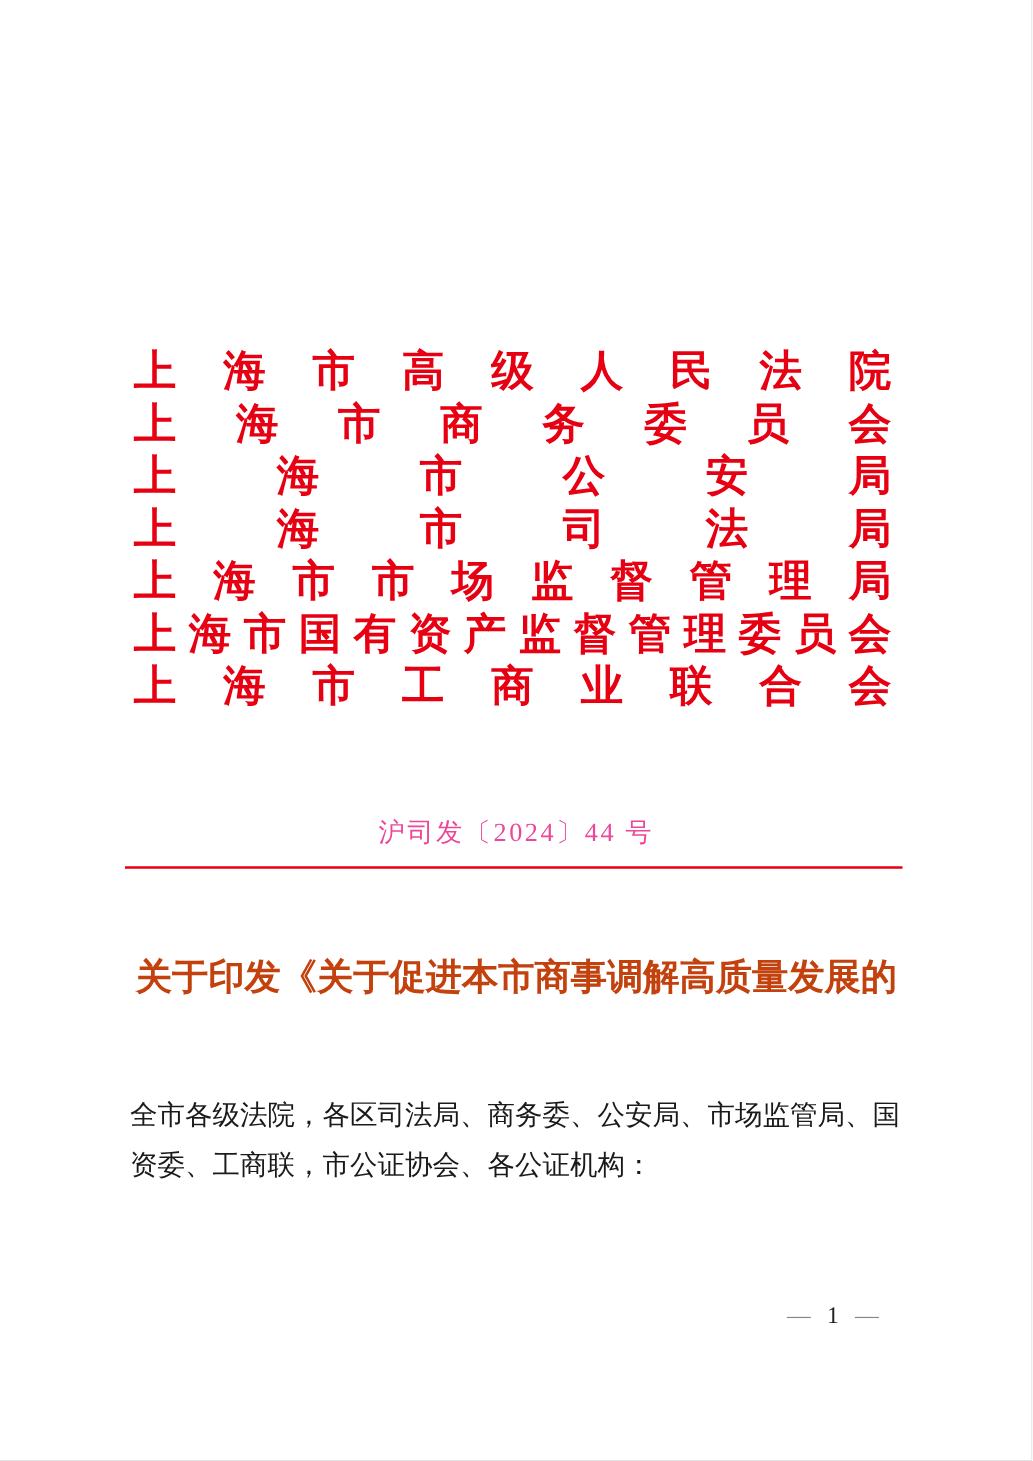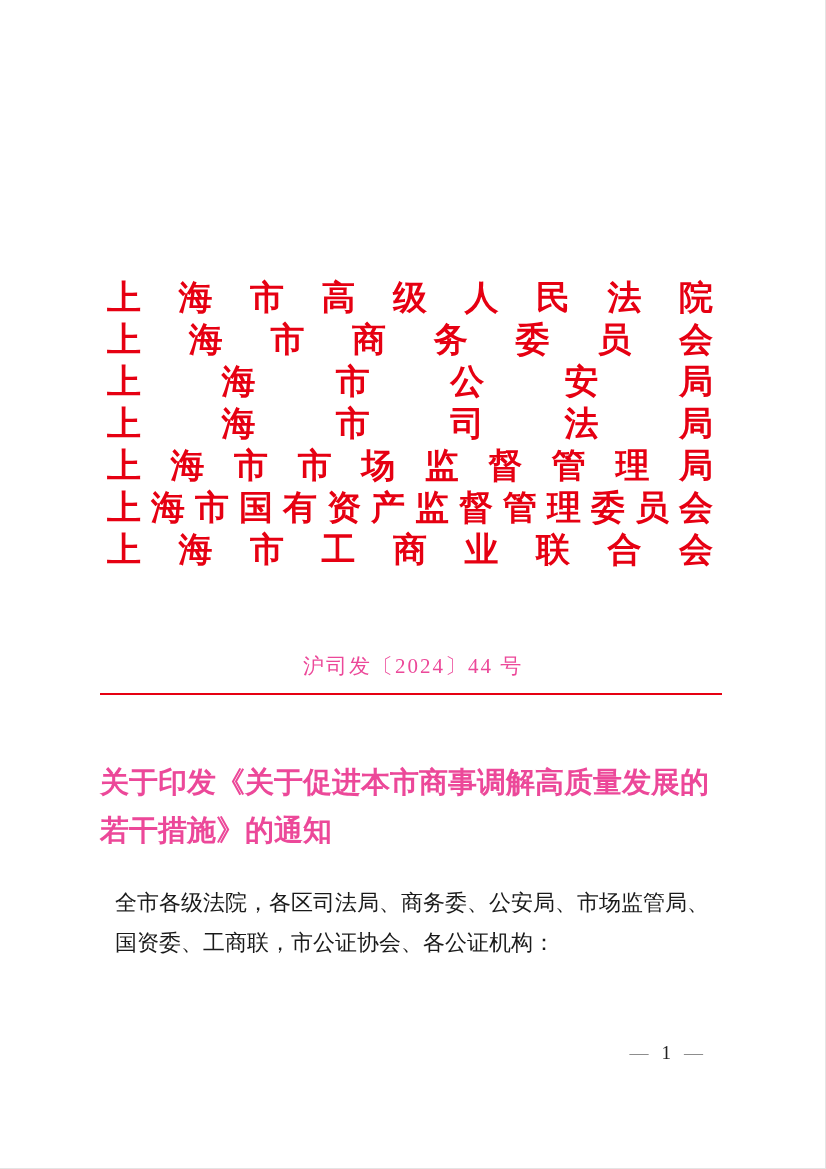--- a/index.html
+++ b/index.html
@@ -58,39 +58,40 @@
     height: 2px;
     background: #e60012;
   }
 
   
   .doc-title {
     position: absolute;
     left: 100px;
     top: 758px;
     width: 626px;
+    text-align: center;
     font-size: 29px;
     font-weight: 700;
     line-height: 48px;
-    color: #ec4899;
+    color: #c2410c;
   }
 
   
   .doc-body {
     position: absolute;
     left: 104px;
     top: 872px;
     width: 616px;
     font-size: 22px;
     line-height: 40px;
     color: #1a1a1a;
     text-align: justify;
   }
   .doc-body p {
-    margin: 11px;
+    margin: 0;
   }
   .doc-body p.indented {
     text-indent: 2em;
   }
 
   
   .page-number {
     position: absolute;
     top: 1042px;
     right: 123px;
@@ -190,21 +191,20 @@
         <span>会</span>
       </div>
   </div>
 
   <div class="doc-number">沪司发〔2024〕44 号</div>
 
   <div class="red-divider"></div>
 
   <div class="doc-title">
     <div>关于印发《关于促进本市商事调解高质量发展的</div>
-    <div>若干措施》的通知</div>
   </div>
 
   <div class="doc-body">
     <p>全市各级法院，各区司法局、商务委、公安局、市场监管局、国资委、工商联，市公证协会、各公证机构：</p>
   </div>
 
   <div class="page-number">
     <span class="dash">—</span><span class="num">1</span><span class="dash">—</span>
   </div>
 

